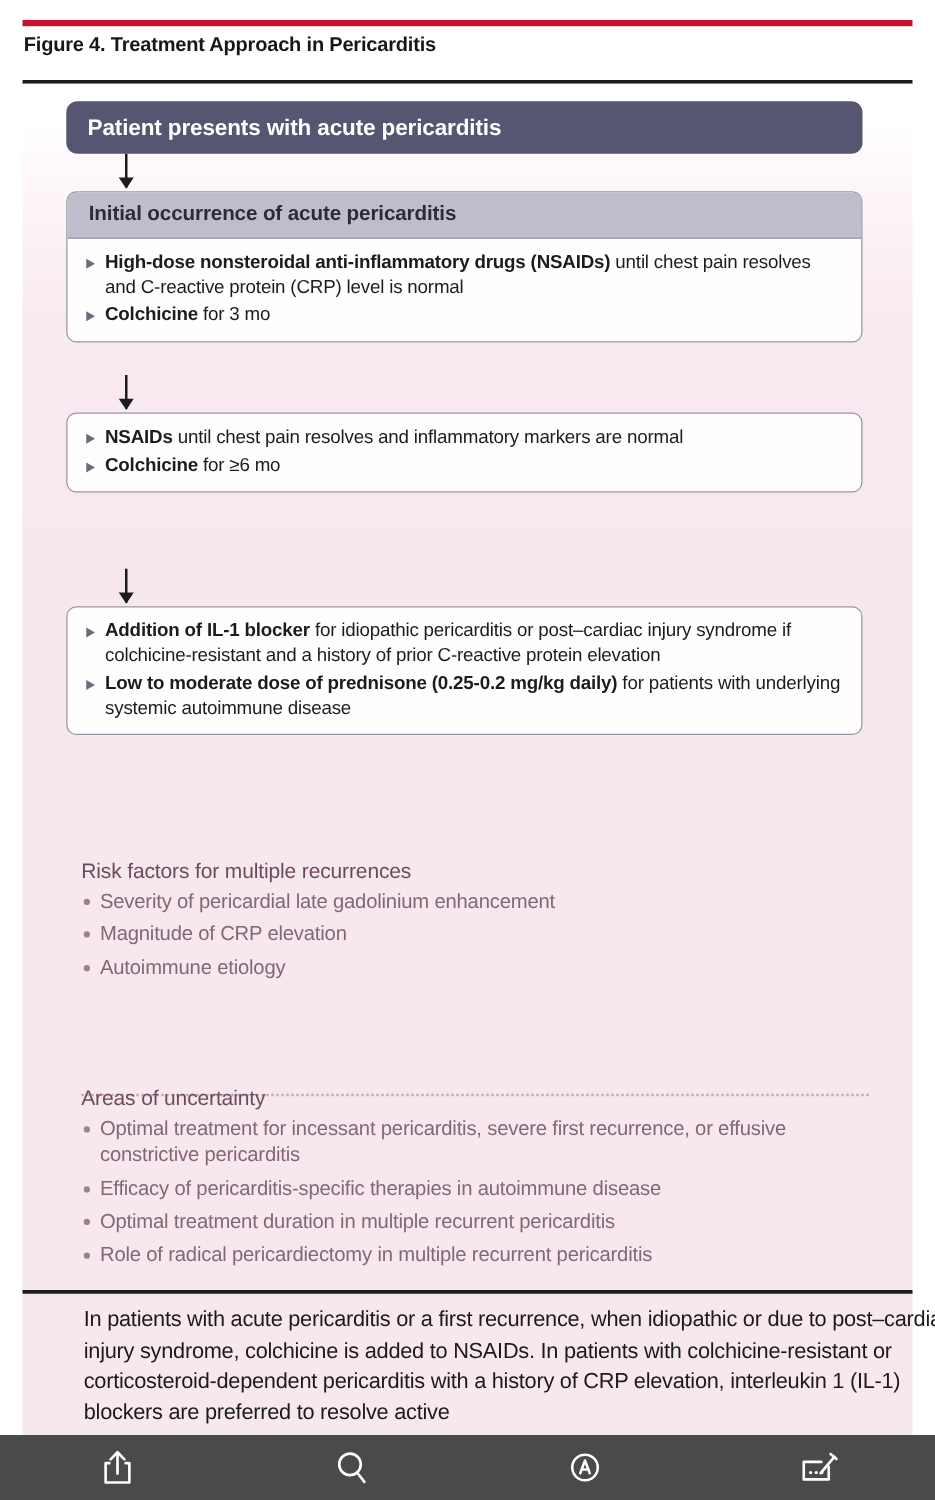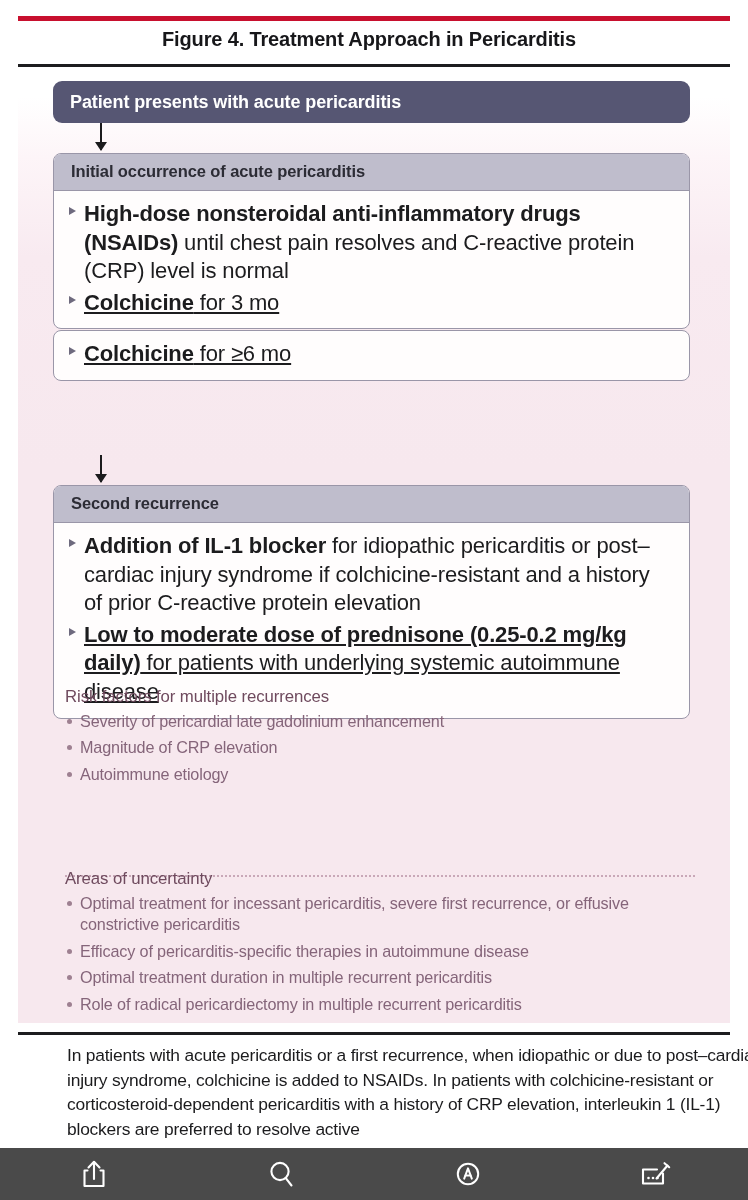--- a/index.html
+++ b/index.html
@@ -27,44 +27,43 @@
     width: 712px;
     height: 5px;
     background: #c8102e;
   }
 
   .fig-title {
     position: absolute;
     left: 19px;
     top: 28px;
     width: 700px;
-    font-size: 20px;
+    font-size: 16px;
     font-weight: 700;
     color: #17171a;
     letter-spacing: -0.15px;
     white-space: nowrap;
-    text-align: center;
   }
 
   .black-rule {
     position: absolute;
     left: 18px;
     top: 64px;
     width: 712px;
     height: 2.5px;
     background: #1d1d1f;
   }
 
   
   .fig-body {
     position: absolute;
     left: 18px;
     top: 67px;
     width: 712px;
-    height: 956px;
+    height: 1132px;
     background: linear-gradient(to bottom,
                 #ffffff 0px, #ffffff 30px,
                 #fdf5f8 90px,
                 #f8eaf0 190px,
                 #f7e8ee 400px,
                 #f7e8ee 100%);
   }
 
   
   .banner {
@@ -123,27 +122,27 @@
     color: #2c2c35;
     letter-spacing: -0.1px;
   }
   .stage-body {
     padding: 9px 16px 11px 14px;
   }
 
   .tri-item {
     position: relative;
     padding-left: 16px;
-    font-size: 22px;
+    font-size: 15px;
     line-height: 1.30;
     color: #1c1c1e;
     margin-bottom: 3px;
     letter-spacing: -0.15px;
   }
-  .tri-item:last-child { margin-bottom: 0; text-decoration: underline; }
+  .tri-item:last-child { margin-bottom: 0; }
   .tri-item::before {
     content: "";
     position: absolute;
     left: 1px;
     top: 7px;
     width: 0; height: 0;
     border-top: 4.5px solid transparent;
     border-bottom: 4.5px solid transparent;
     border-left: 7px solid #6e6a7e;
   }
@@ -258,27 +257,29 @@
         </div>
         <div class="tri-item">
           <b>Colchicine</b><span> for 3 mo</span>
         </div>
       </div>
     </div>
 
     <div class="stage" style="top:263px;">
       <div class="stage-body">
         <div class="tri-item">
+          <b>NSAIDs</b><span> until chest pain resolves and inflammatory markers are normal</span>
+        </div>
+        <div class="tri-item">
           <b>Colchicine</b><span> for ≥6 mo</span>
         </div>
       </div>
     </div>
 
     <div class="stage" style="top:418px;">
-      <div class="stage-head">Second recurrence</div>
       <div class="stage-body">
         <div class="tri-item">
           <b>Addition of IL-1 blocker</b><span> for idiopathic pericarditis or post–cardiac injury syndrome if colchicine-resistant and a history of prior C-reactive protein elevation</span>
         </div>
         <div class="tri-item">
           <b>Low to moderate dose of prednisone (0.25-0.2 mg/kg daily)</b><span> for patients with underlying systemic autoimmune disease</span>
         </div>
       </div>
     </div>
 

